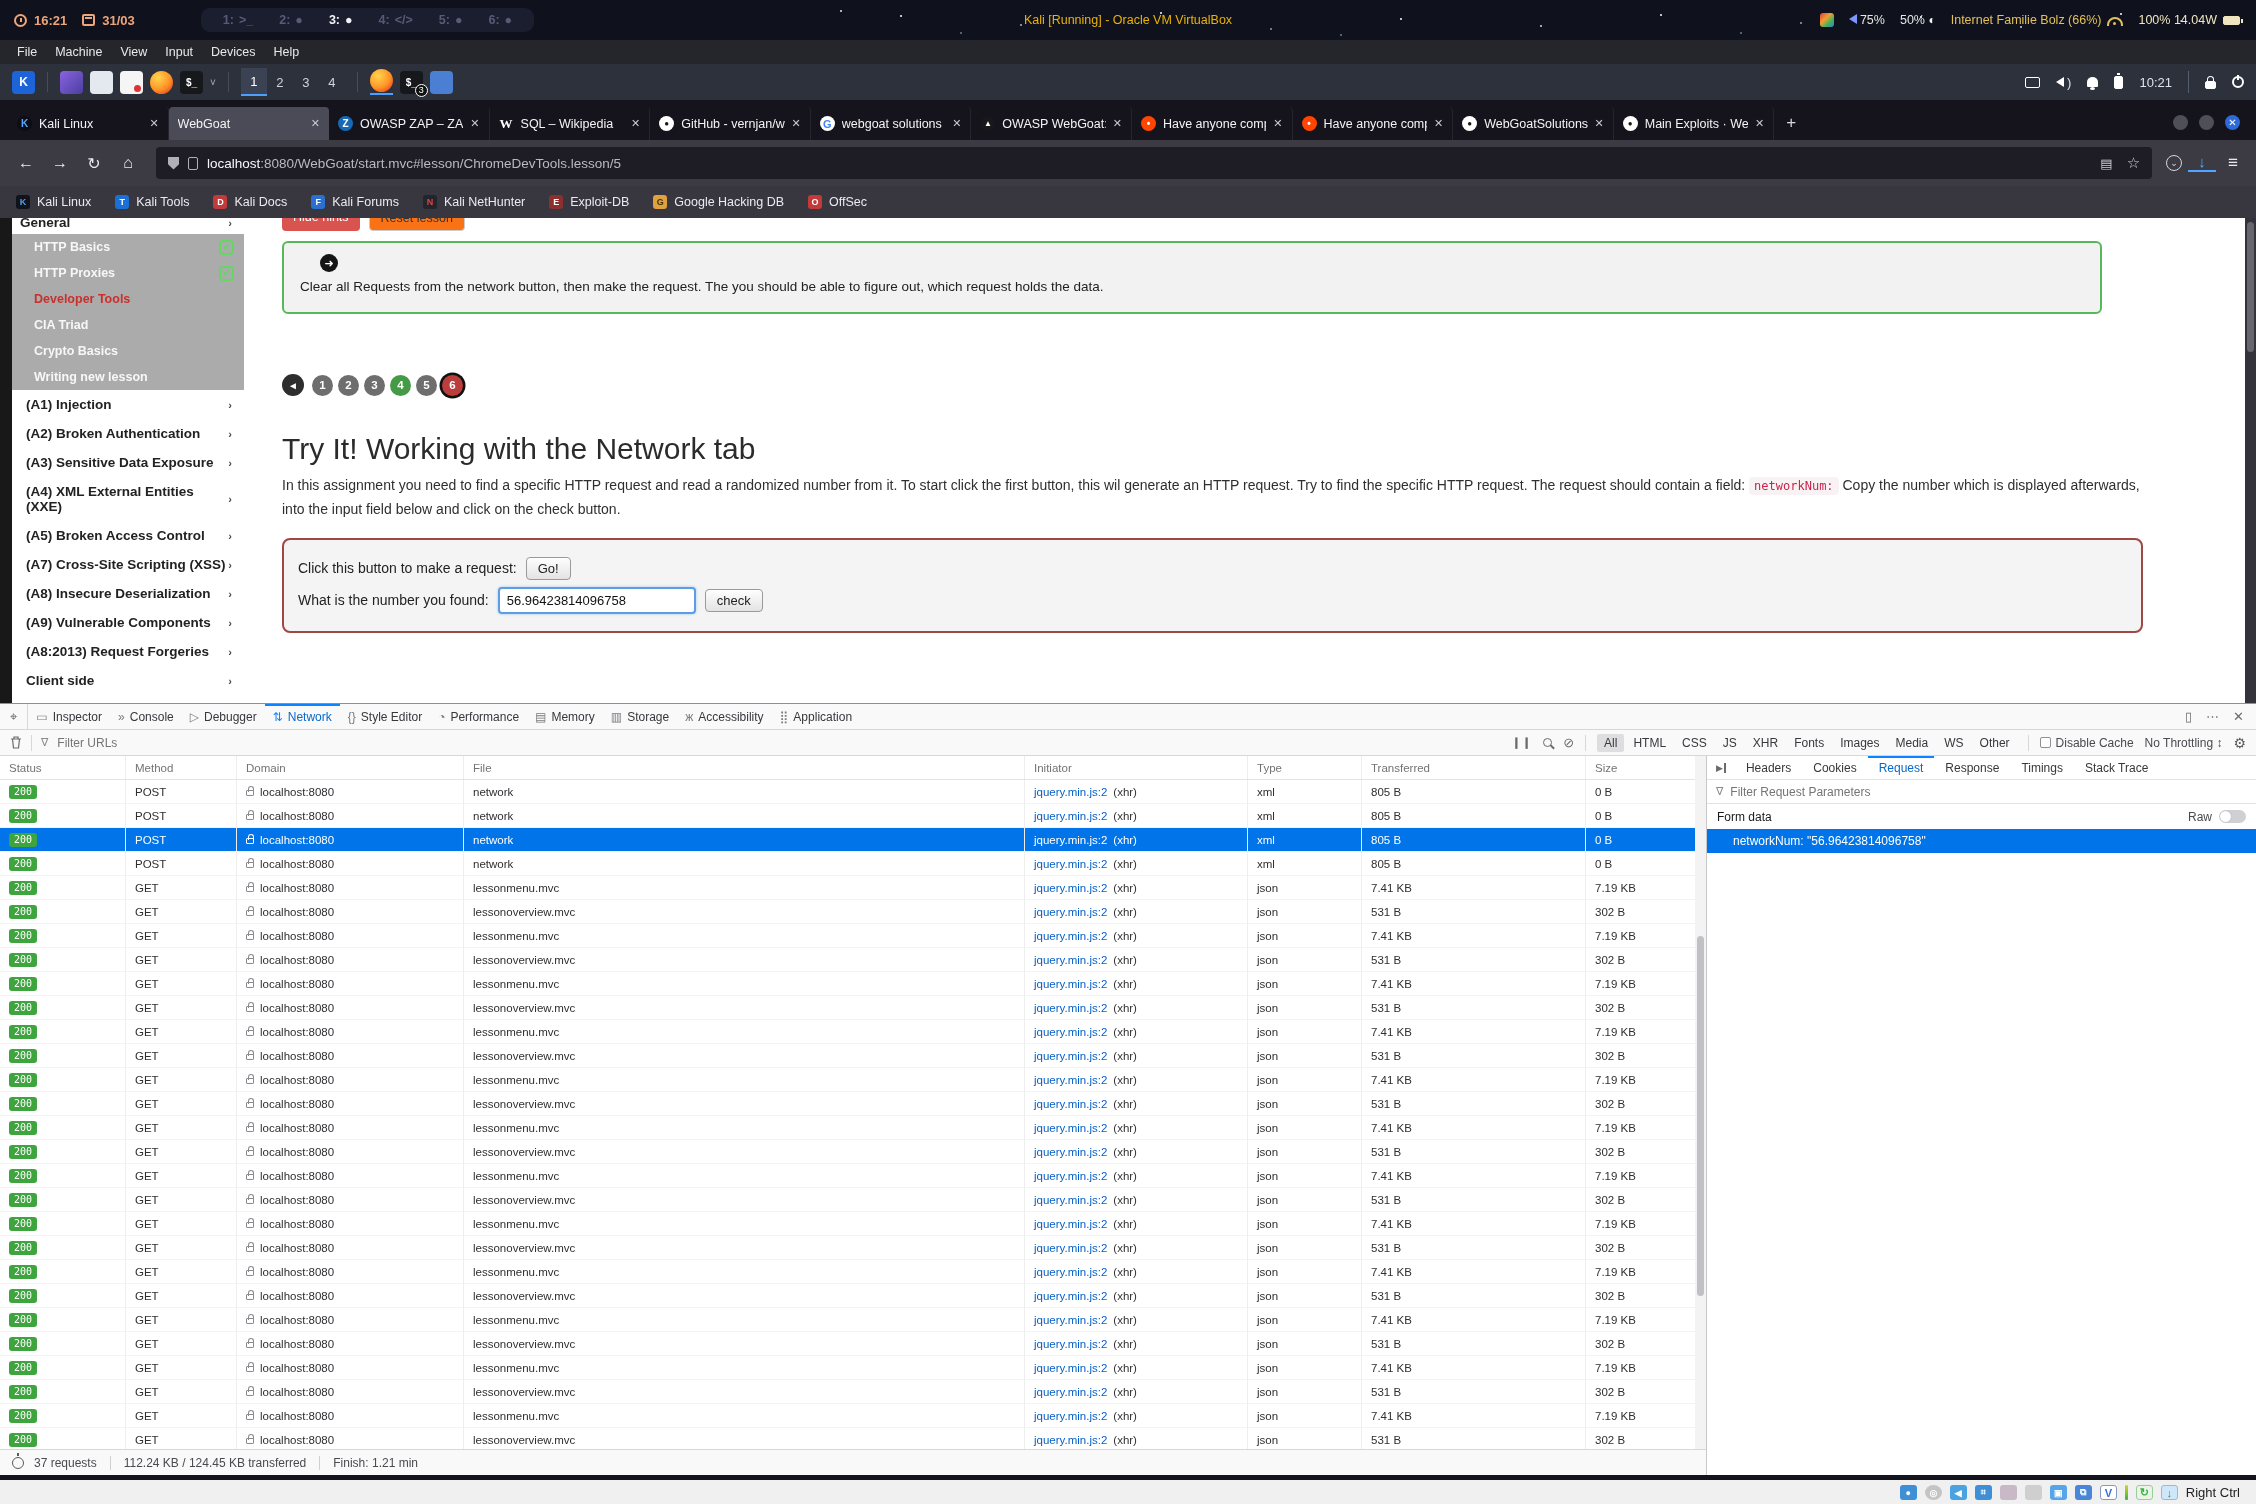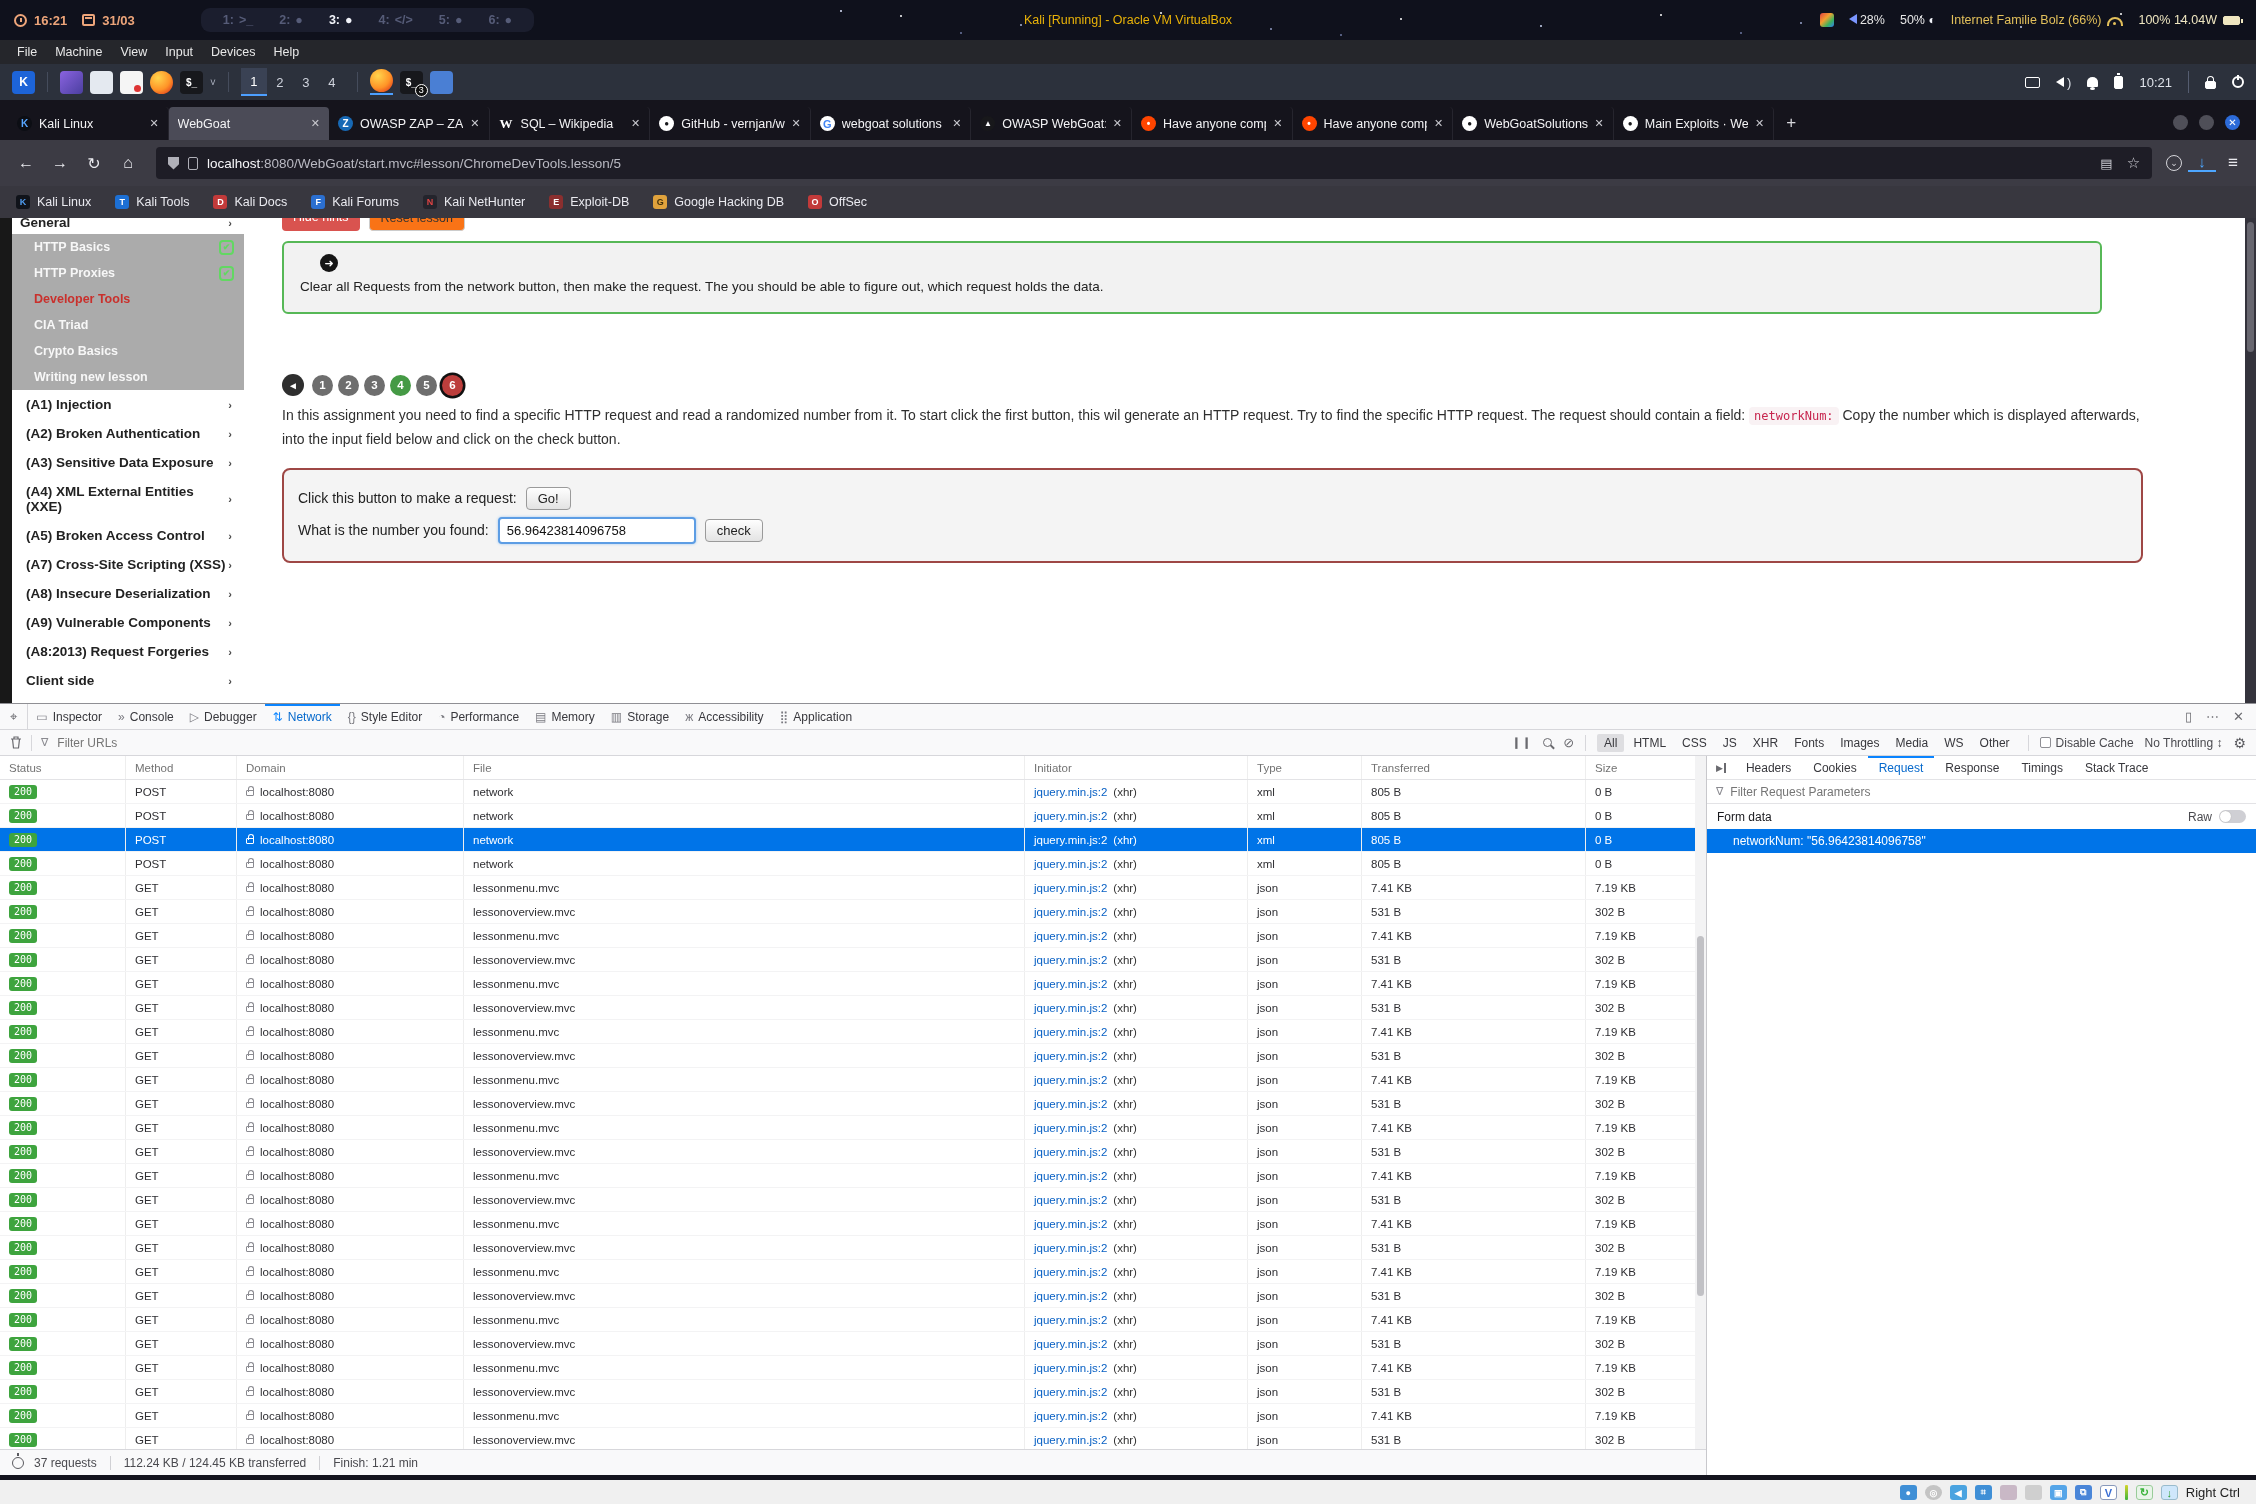--- a/index.html
+++ b/index.html
@@ -256,21 +256,21 @@
         </span>
 
         <span class="ws-item">
           <span>6:</span>
           <span>●</span>
         </span>
       </div>
     <div class="host-title">Kali [Running] - Oracle VM VirtualBox</div>
     <div class="host-right">
       <span class="kali-mini"></span>
-      <span><span class="spk"></span><span>28%</span></span>
+      <span><span class="spk"></span><span>75%</span></span>
       <span><span>50%</span> <span class="dim-circle">◐</span></span>
       <span class="wifi-grp">
           <span>Internet Familie Bolz (66%)</span>
           <span class="ic-wifi"></span>
         </span>
       <span class="batt-grp">
           <span>100% 14.04W</span>
           <span class="ic-batt"></span>
         </span>
     </div>
@@ -574,20 +574,21 @@
         <span style="display:flex;gap:5px">
 
         <span class="pg">1</span>
             <span class="pg">2</span>
             <span class="pg">3</span>
             <span class="pg green">4</span>
             <span class="pg">5</span>
             <span class="pg red">6</span>
           </span>
       </div>
+      <div class="lesson-title">Try It! Working with the Network tab</div>
       <div class="lesson-para">
         <span>In this assignment you need to find a specific HTTP request and read a randomized number from it. To start click the first button, this wil generate an HTTP request. Try to find the specific HTTP request. The request should contain a field:</span>
         <span class="codetag">networkNum:</span>
         <span>Copy the number which is displayed afterwards, into the input field below and click on the check button.</span>
       </div>
       <div class="formbox">
         <div class="form-row">
           <span>Click this button to make a request:</span>
           <span class="btn">Go!</span>
         </div>

